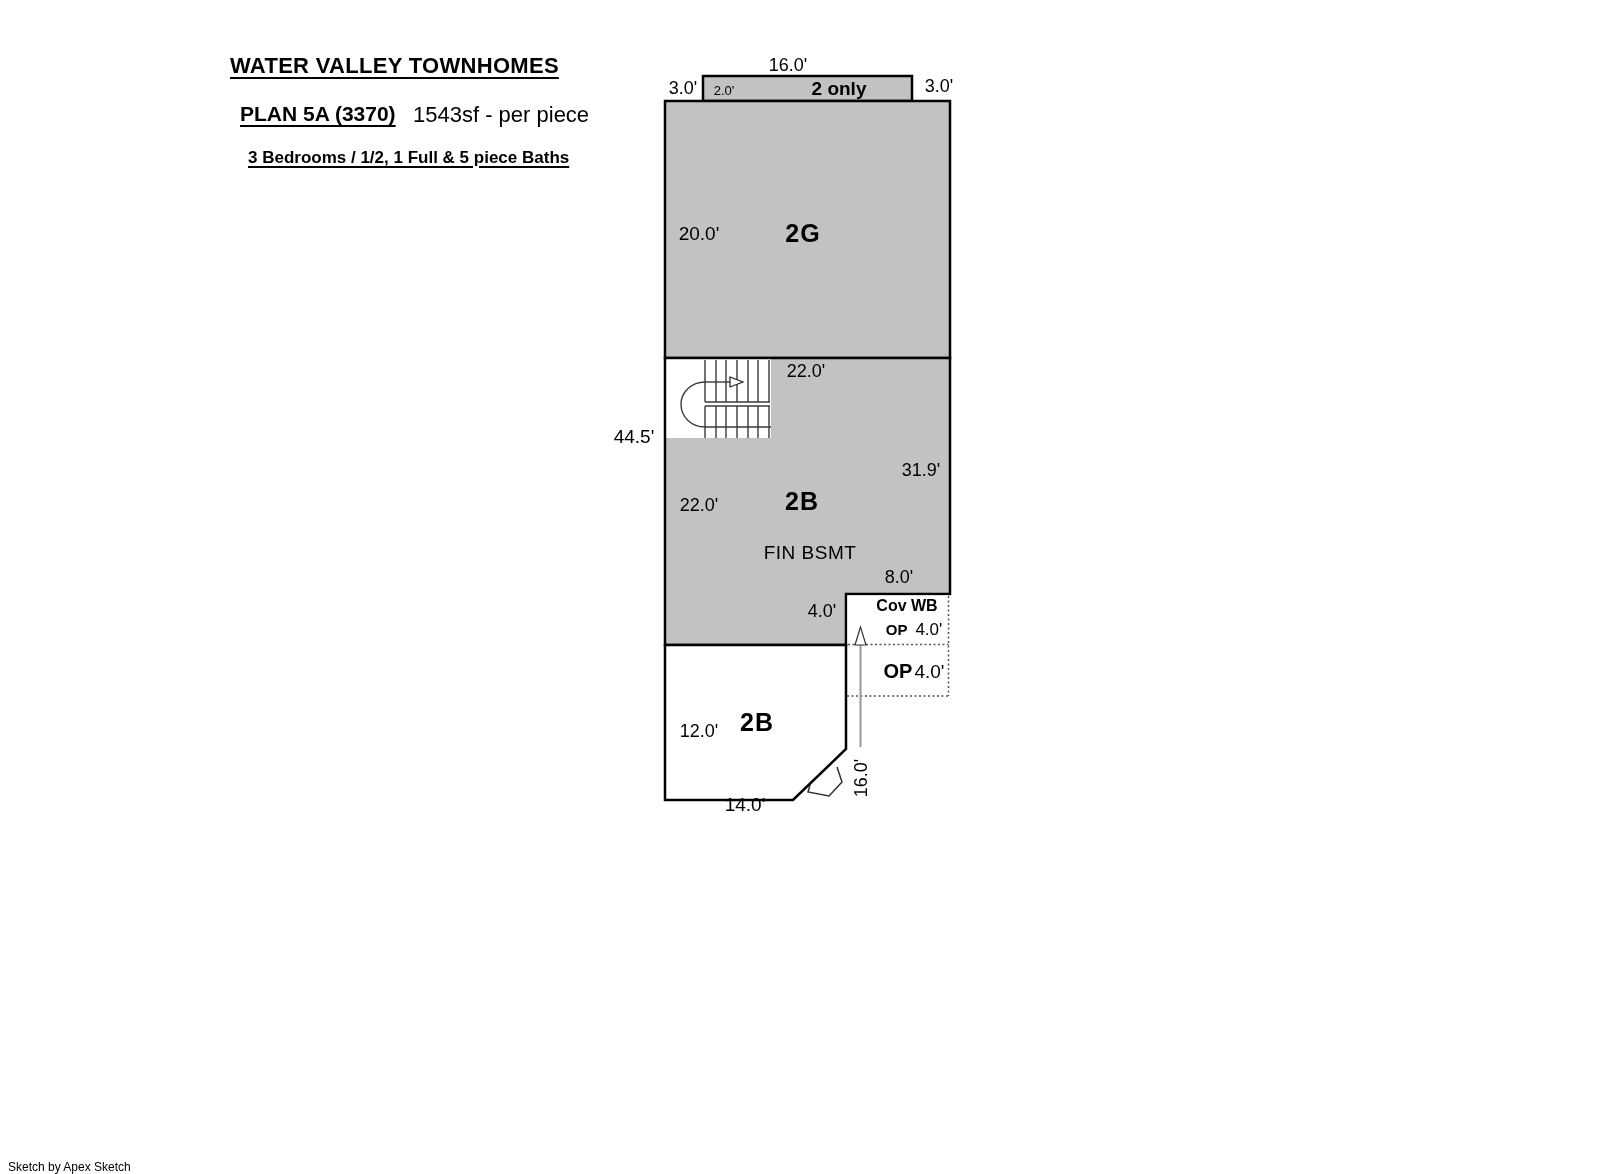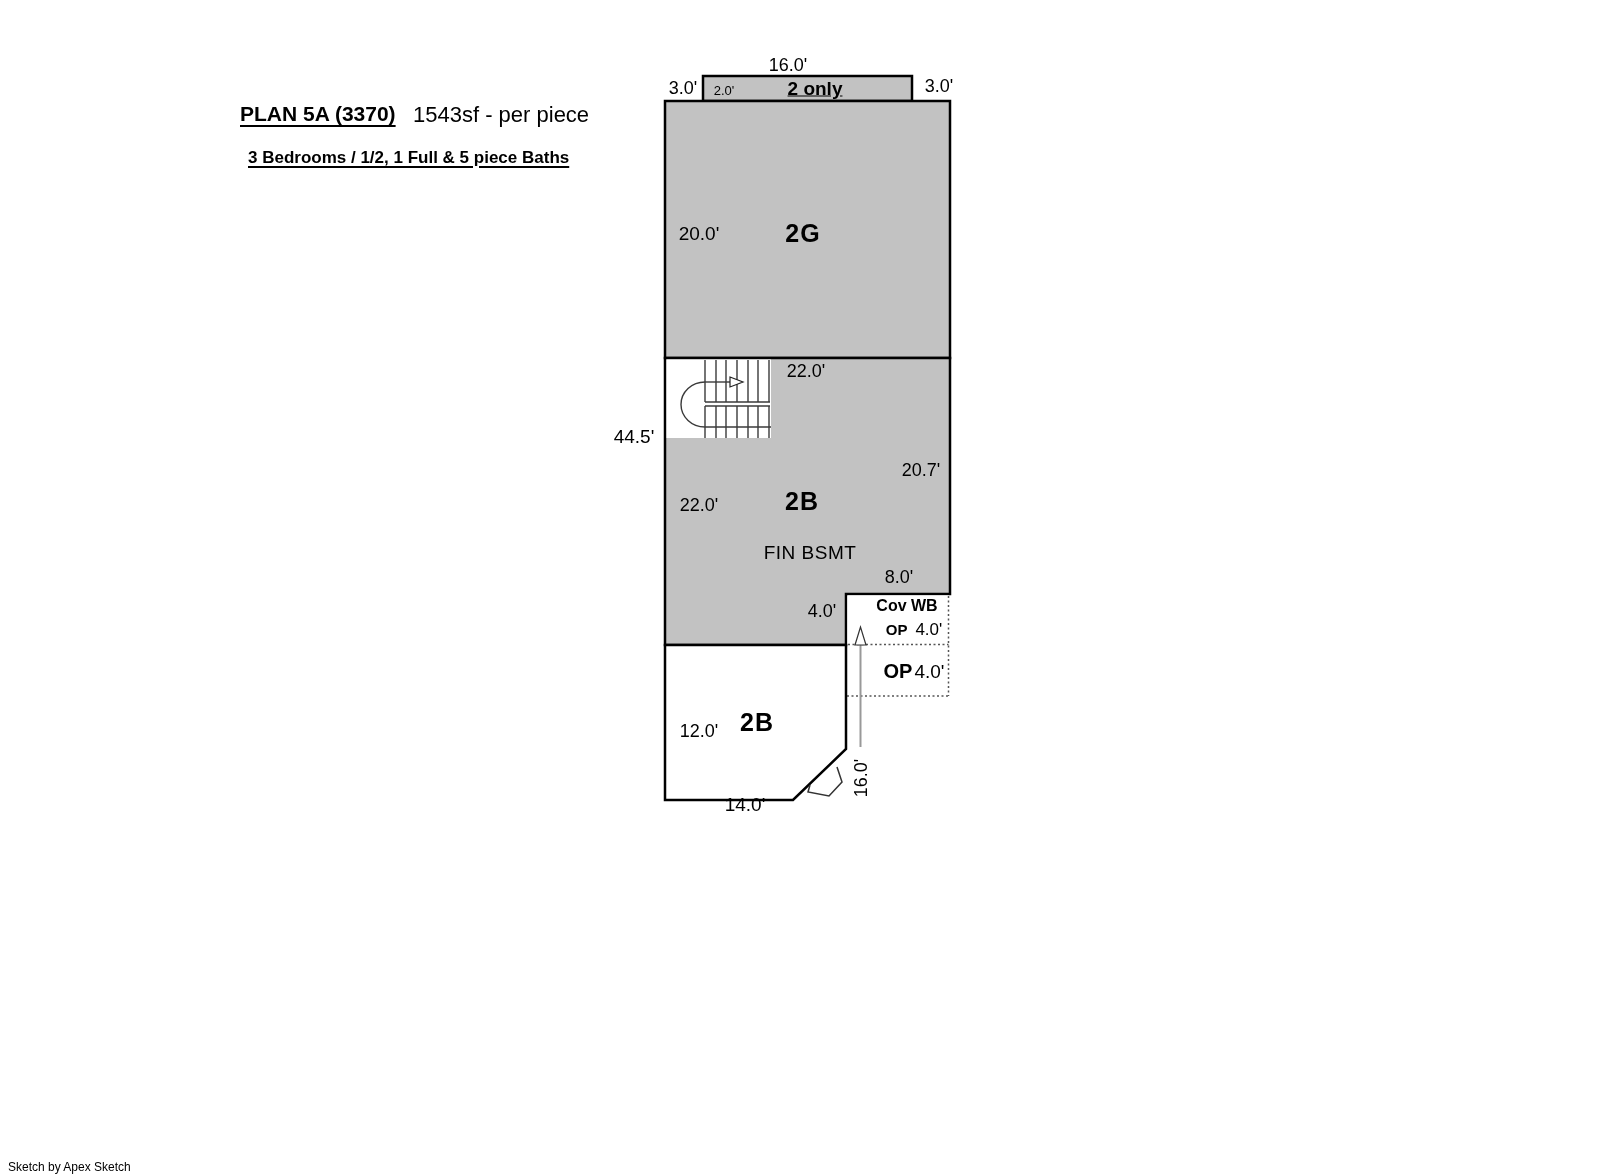--- a/index.html
+++ b/index.html
@@ -27,20 +27,21 @@
   .hdr-plan{font-size:21px;font-weight:bold;text-decoration:underline;text-decoration-thickness:2px;text-underline-offset:4px;}
   .hdr-area{font-size:22px;}
   .hdr-details{font-size:17px;font-weight:bold;text-decoration:underline;text-decoration-thickness:2px;text-underline-offset:3px;}
   .footer{position:absolute;left:8px;top:1136px;font-size:12px;margin-top:24px;}
 </style>
 </head>
 <body>
 
 <div id="stage">
 
+  <div class="hdr hdr-title" style="left:230px;top:53px;">WATER VALLEY TOWNHOMES</div>
   <div class="hdr hdr-plan" style="left:240px;top:102px;">PLAN 5A (3370)</div>
   <div class="hdr hdr-area" style="left:413px;top:102px;">1543sf - per piece</div>
   <div class="hdr hdr-details" style="left:240px;top:148px;margin-left:8px;">3 Bedrooms / 1/2, 1 Full &amp; 5 piece Baths</div>
 
   <svg id="plan-svg" width="1601" height="1174" viewBox="0 0 1601 1174">
 
     <rect x="703" y="76" width="209" height="25" stroke="#000" stroke-width="2.5" fill="#c2c2c2"></rect>
 
     <rect x="665" y="101" width="285" height="257" stroke="#000" stroke-width="2.5" fill="#c2c2c2"></rect>
 
@@ -82,29 +83,29 @@
     <polygon points="665,645 846,645 846,749 793,800 665,800" fill="#ffffff" stroke="#000" stroke-width="2.5"></polygon>
     <path d="M837,767 L842,782 L829,796 L808,792 L810,785" fill="none" stroke="#333" stroke-width="1.5"></path>
 
     <line x1="860.5" y1="645" x2="860.5" y2="747" stroke="#999" stroke-width="2"></line>
     <polygon points="860.5,627 855,645 866,645" fill="#ffffff" stroke="#333" stroke-width="1.2"></polygon>
   </svg>
 
   <div class="lbl dim" style="left:788px;top:65px;">16.0'</div>
   <div class="lbl dim" style="left:683px;top:88px;">3.0'</div>
   <div class="lbl dim-sm" style="left:724px;top:90px;">2.0'</div>
-  <div class="lbl strip-lbl" style="left:815px;top:88px;text-decoration:underline;">2 only</div>
+  <div class="lbl strip-lbl" style="left:839px;top:88px;">2 only</div>
   <div class="lbl dim" style="left:939px;top:86px;">3.0'</div>
 
   <div class="lbl dim-lg" style="left:699px;top:233px;">20.0'</div>
   <div class="lbl room" style="left:803px;top:233px;">2G</div>
 
   <div class="lbl dim" style="left:806px;top:371px;">22.0'</div>
   <div class="lbl dim-lg" style="left:634px;top:436px;">44.5'</div>
-  <div class="lbl dim" style="left:921px;top:470px;">20.7'</div>
+  <div class="lbl dim" style="left:921px;top:470px;">31.9'</div>
   <div class="lbl dim" style="left:699px;top:505px;">22.0'</div>
   <div class="lbl room" style="left:802px;top:501px;">2B</div>
   <div class="lbl note" style="left:810px;top:552px;">FIN BSMT</div>
 
   <div class="lbl dim" style="left:899px;top:577px;">8.0'</div>
   <div class="lbl dim" style="left:822px;top:611px;">4.0'</div>
 
   <div class="lbl covwb-t" style="left:907px;top:606px;">Cov WB</div>
   <div class="lbl pair" style="left:914px;top:629px;">
     <span style="font-size:15px;font-weight:bold;margin-right:8px;">OP</span>

